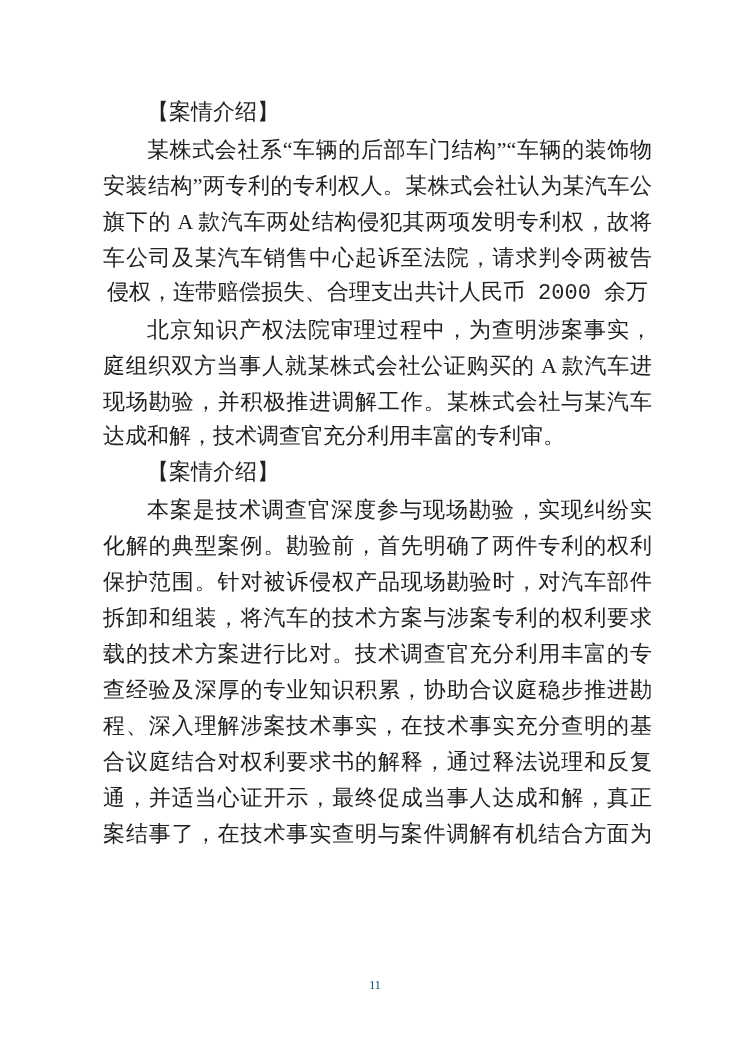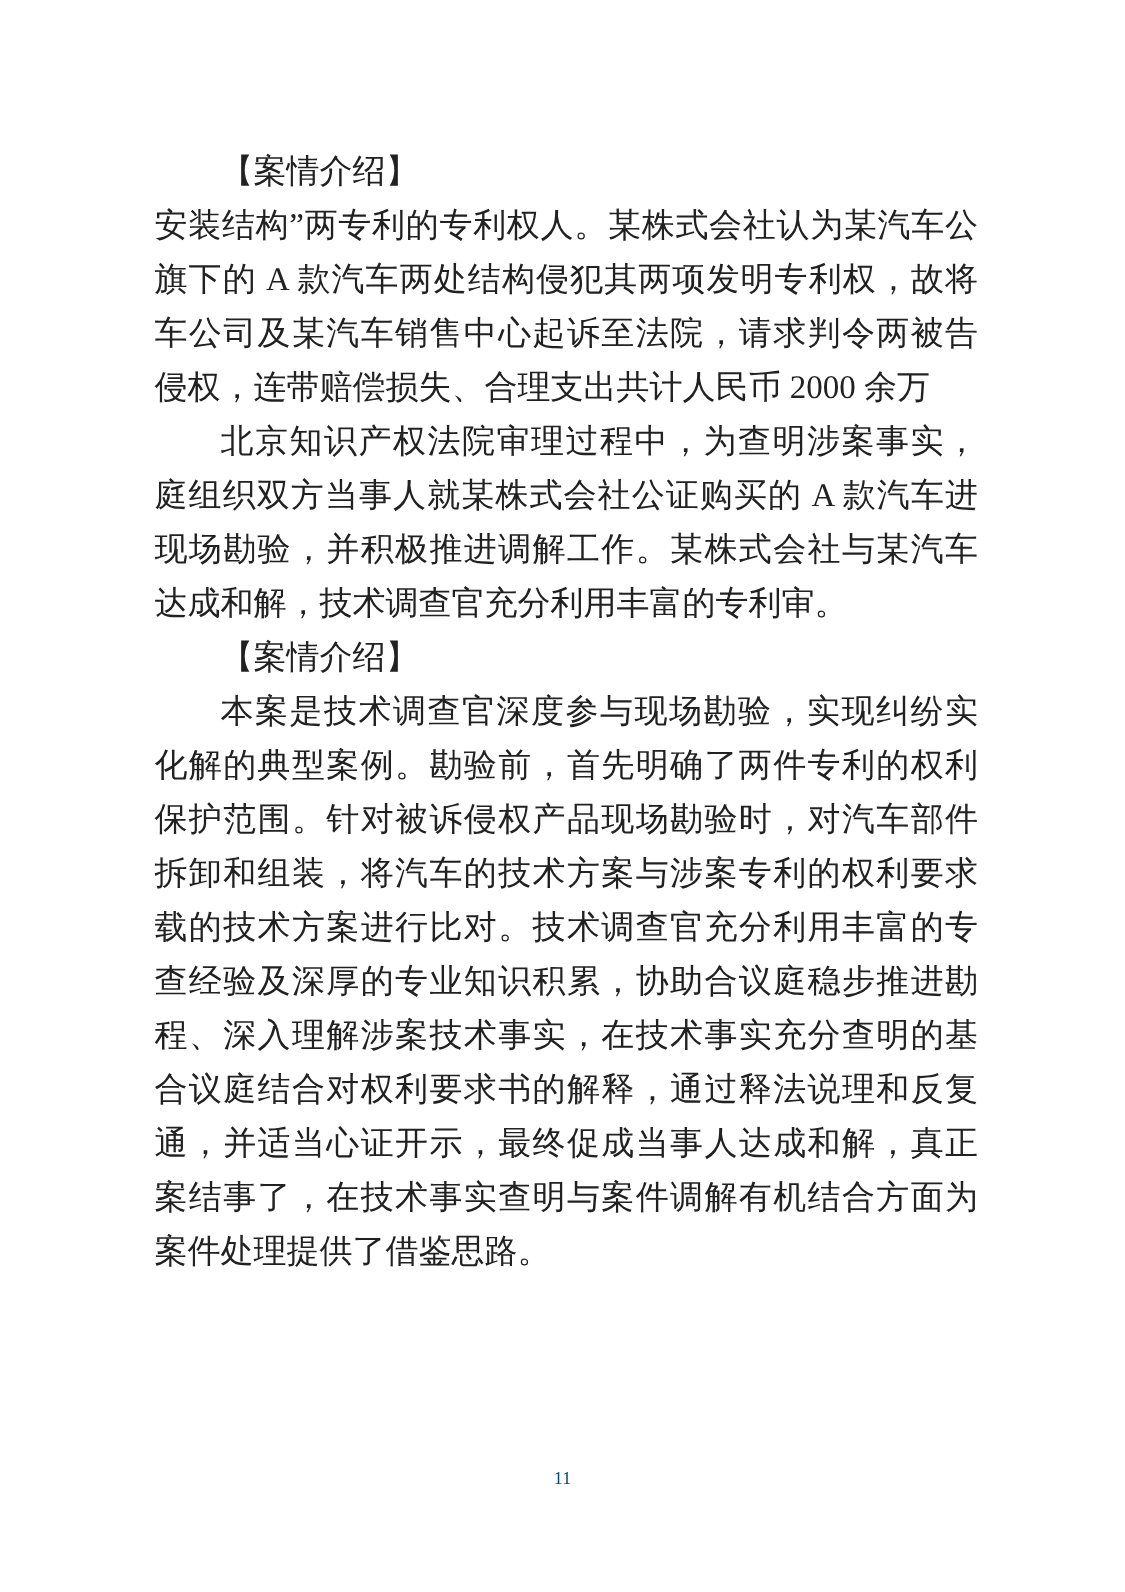--- a/index.html
+++ b/index.html
@@ -30,22 +30,23 @@
     text-align: justify;
     text-align-last: justify;
     overflow: hidden;
   }
   .line.first,
   .line.heading {
     text-indent: 2em;
   }
   .line.last,
   .line.heading {
-    text-align: left;
+    text-align: center;
     text-align-last: left;
+    font-family: Liberation Mono, monospace;
   }
   .line.heading {
     font-weight: 500;
   }
   .page-number {
     position: absolute;
     left: 0;
     right: 0;
     top: 978px;
     text-align: center;
@@ -53,35 +54,35 @@
     color: #0c4a6e;
     font-family: "Liberation Serif", "DejaVu Serif", serif;
   }
 </style>
 </head>
 <body>
 
 <div class="page">
   <div class="doc-body" id="doc-body">
       <div class="line heading">【案情介绍】</div>
+      <div class="line first">某株式会社系“车辆的后部车门结构”“车辆的装饰物</div>
       <div class="line">安装结构”两专利的专利权人。某株式会社认为某汽车公司</div>
       <div class="line">旗下的 A 款汽车两处结构侵犯其两项发明专利权，故将某汽</div>
       <div class="line">车公司及某汽车销售中心起诉至法院，请求判令两被告停止</div>
       <div class="line last">侵权，连带赔偿损失、合理支出共计人民币 2000 余万元。</div>
       <div class="line first">北京知识产权法院审理过程中，为查明涉案事实，合议</div>
       <div class="line">庭组织双方当事人就某株式会社公证购买的 A 款汽车进行了</div>
       <div class="line">现场勘验，并积极推进调解工作。某株式会社与某汽车公司</div>
       <div class="line last">达成和解，技术调查官充分利用丰富的专利审。</div>
       <div class="line heading">【案情介绍】</div>
       <div class="line first">本案是技术调查官深度参与现场勘验，实现纠纷实质性</div>
       <div class="line">化解的典型案例。勘验前，首先明确了两件专利的权利要求</div>
       <div class="line">保护范围。针对被诉侵权产品现场勘验时，对汽车部件进行</div>
       <div class="line">拆卸和组装，将汽车的技术方案与涉案专利的权利要求所记</div>
       <div class="line">载的技术方案进行比对。技术调查官充分利用丰富的专利审</div>
       <div class="line">查经验及深厚的专业知识积累，协助合议庭稳步推进勘验进</div>
       <div class="line">程、深入理解涉案技术事实，在技术事实充分查明的基础上</div>
       <div class="line">合议庭结合对权利要求书的解释，通过释法说理和反复沟</div>
       <div class="line">通，并适当心证开示，最终促成当事人达成和解，真正实现</div>
       <div class="line">案结事了，在技术事实查明与案件调解有机结合方面为同类</div>
-      <div class="line last">案件处理提供了借鉴思路。</div>
     </div>
   <div class="page-number">11</div>
 </div>
 
 </body></html>

